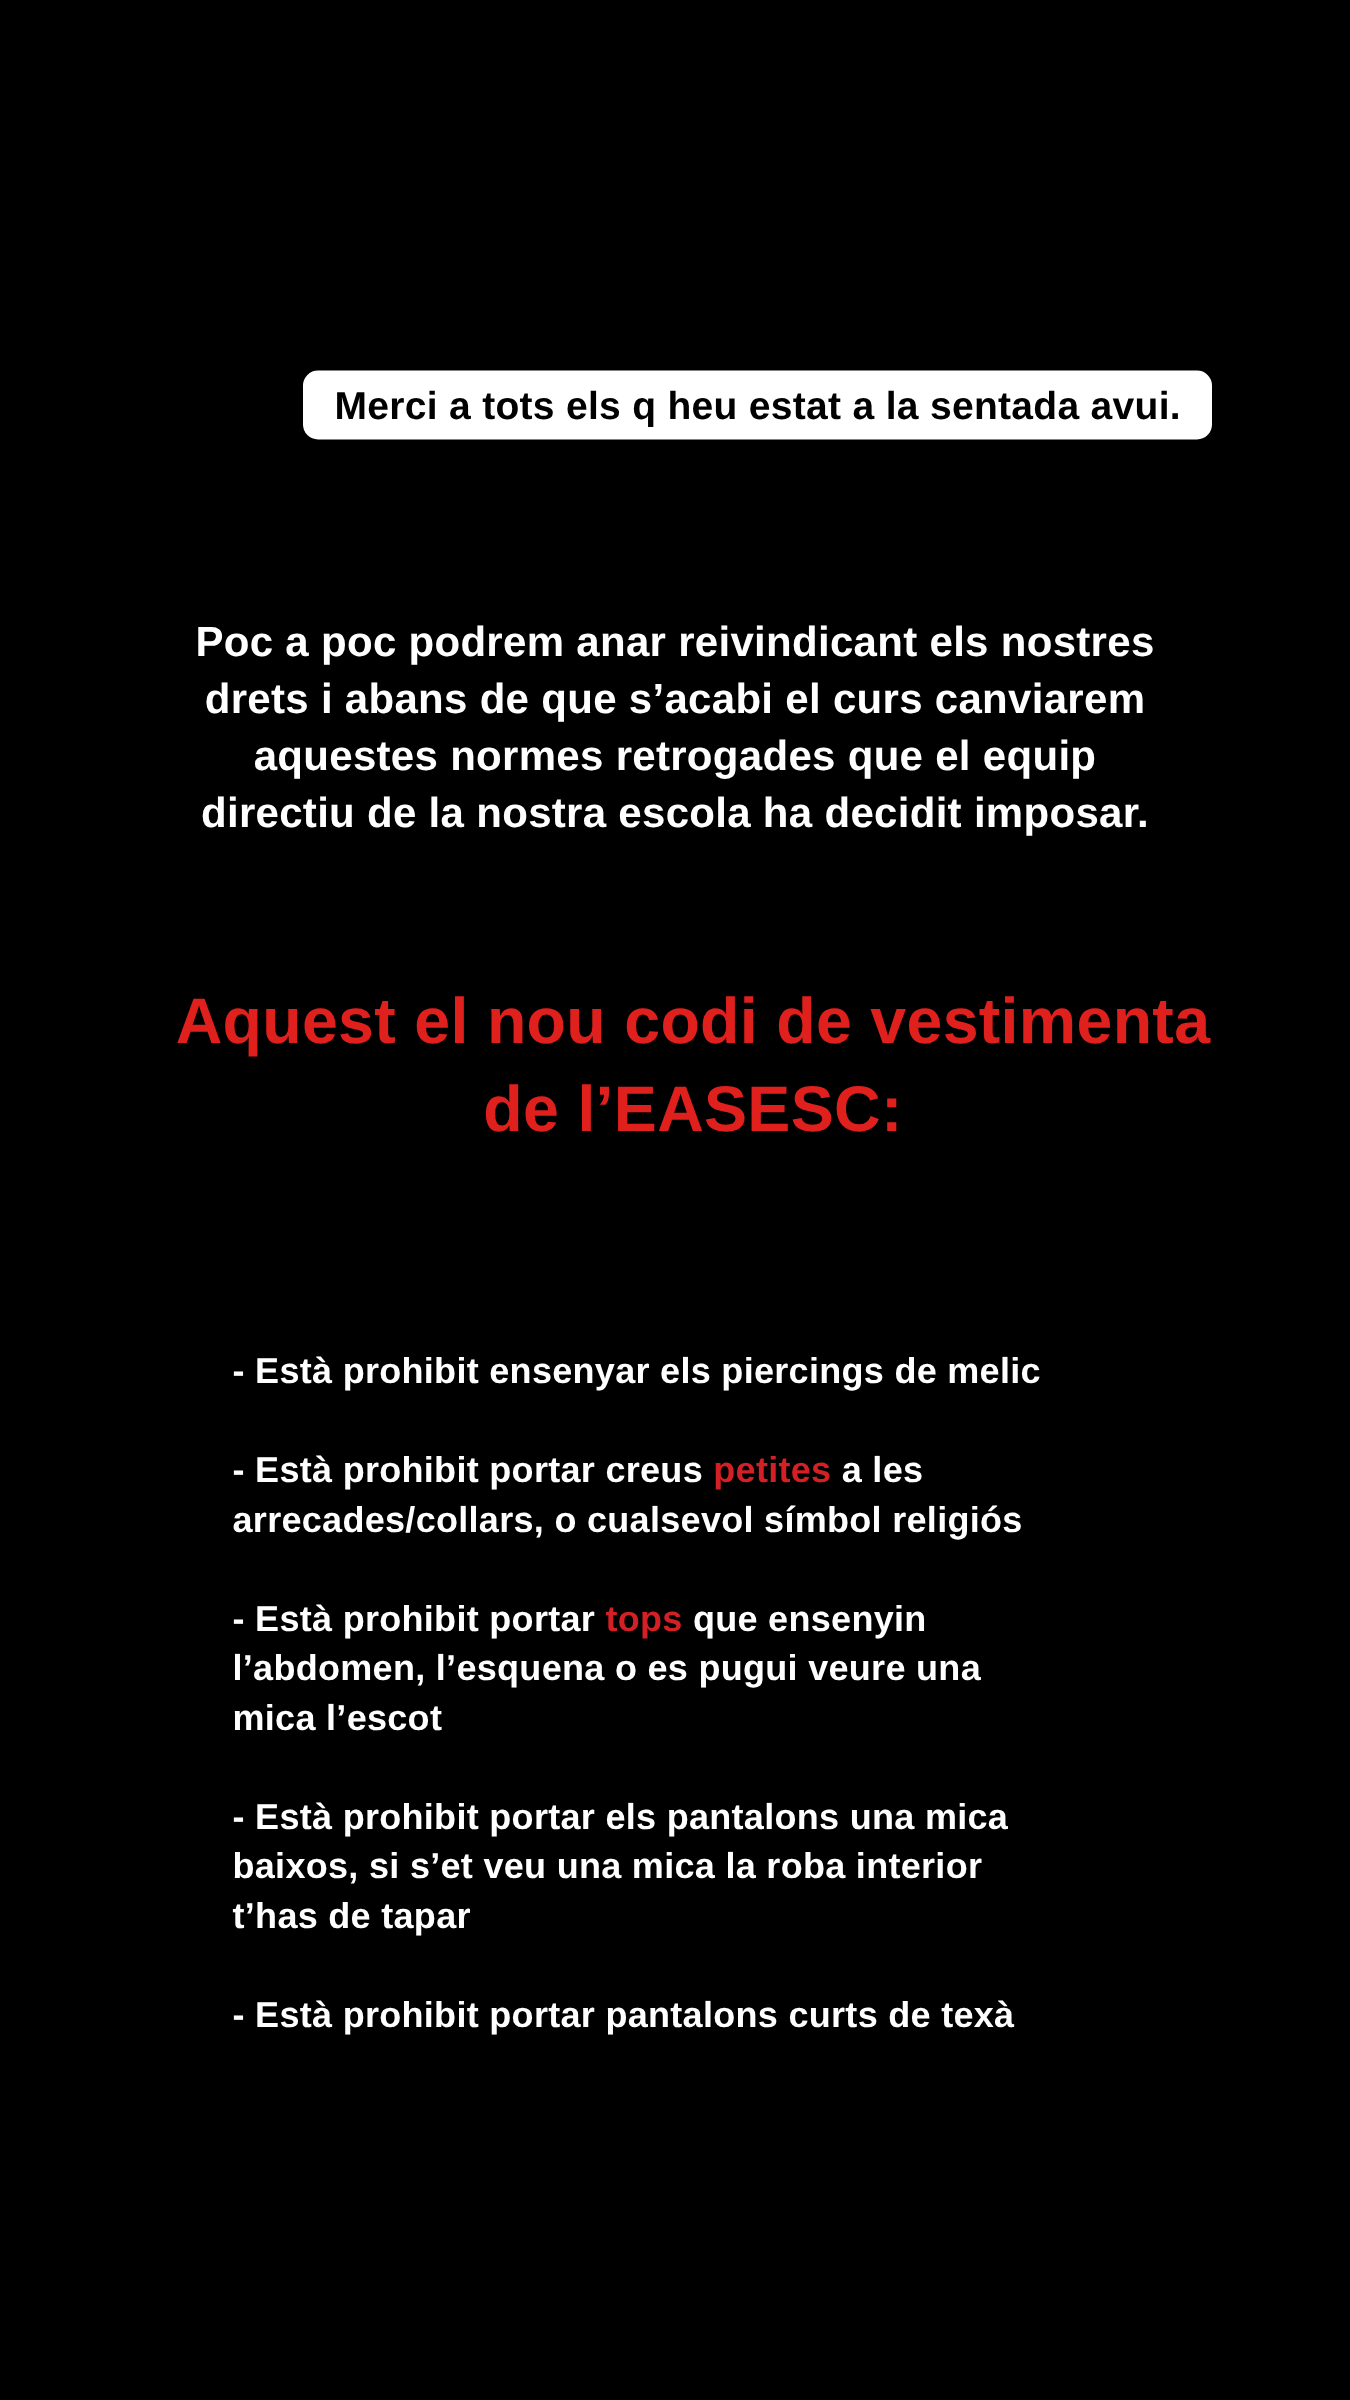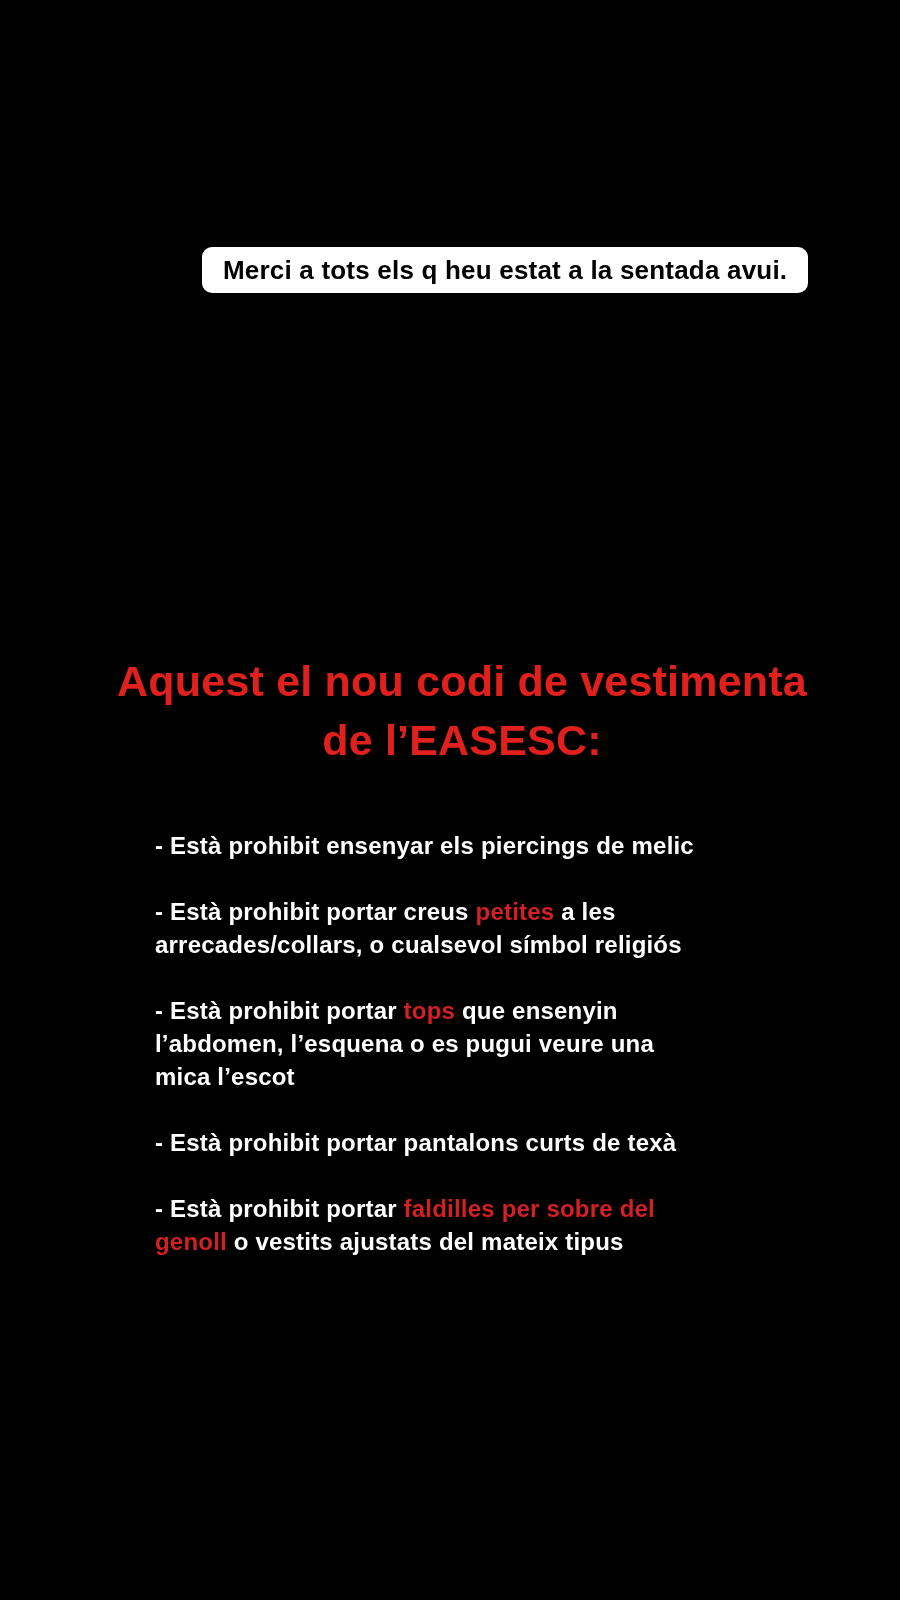--- a/index.html
+++ b/index.html
@@ -48,21 +48,21 @@
     text-align: center;
     color: var(--red-heading, #e0201d);
     font-size: 43px;
     line-height: 59px;
     white-space: pre-line;
     letter-spacing: 0.2px;
     padding-left: 24px;
   }
   .rules {
     position: absolute;
-    top: 829px;
+    top: 898px;
     left: 75px;
     width: 640px;
     color: var(--text, #fff);
     font-size: 24px;
     line-height: 33px;
     letter-spacing: 0.2px;
   }
   .rule {
     white-space: pre-line;
     margin-bottom: 33px;
@@ -71,29 +71,34 @@
     color: var(--red-inline, #d32025);
   }
 </style>
 </head>
 <body>
 
 <div class="story">
 
   <div class="badge">Merci a tots els q heu estat a la sentada avui.</div>
 
+  <div class="intro">Poc a poc podrem anar reivindicant els nostres
+drets i abans de que s’acabi el curs canviarem
+aquestes normes retrogades que el equip
+directiu de la nostra escola ha decidit imposar.</div>
 
   <div class="heading">Aquest el nou codi de vestimenta
 de l’EASESC:</div>
 
   <div class="rules">
       <p class="rule"><span>- Està prohibit ensenyar els piercings de melic</span></p>
       <p class="rule"><span>- Està prohibit portar creus </span><span class="red">petites</span><span> a les
 arrecades/collars, o cualsevol símbol religiós</span></p>
       <p class="rule"><span>- Està prohibit portar </span><span class="red">tops</span><span> que ensenyin
 l’abdomen, l’esquena o es pugui veure una
 mica l’escot</span></p>
+      <p class="rule"><span>- Està prohibit portar els pantalons una mica
+baixos, si s’et veu una mica la roba interior
+t’has de tapar</span></p>
       <p class="rule"><span>- Està prohibit portar pantalons curts de texà</span></p>
-      <p class="rule"><span>- Està prohibit portar </span><span class="red">faldilles per sobre del
-genoll</span><span> o vestits ajustats del mateix tipus</span></p>
     </div>
 
 </div>
 
 </body></html>

